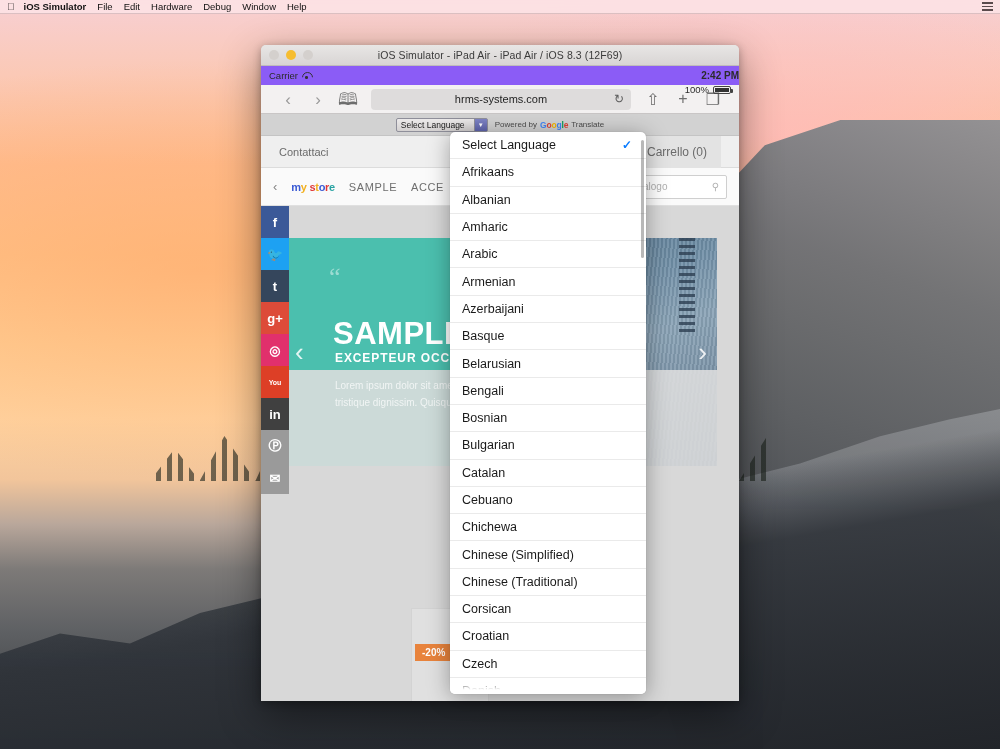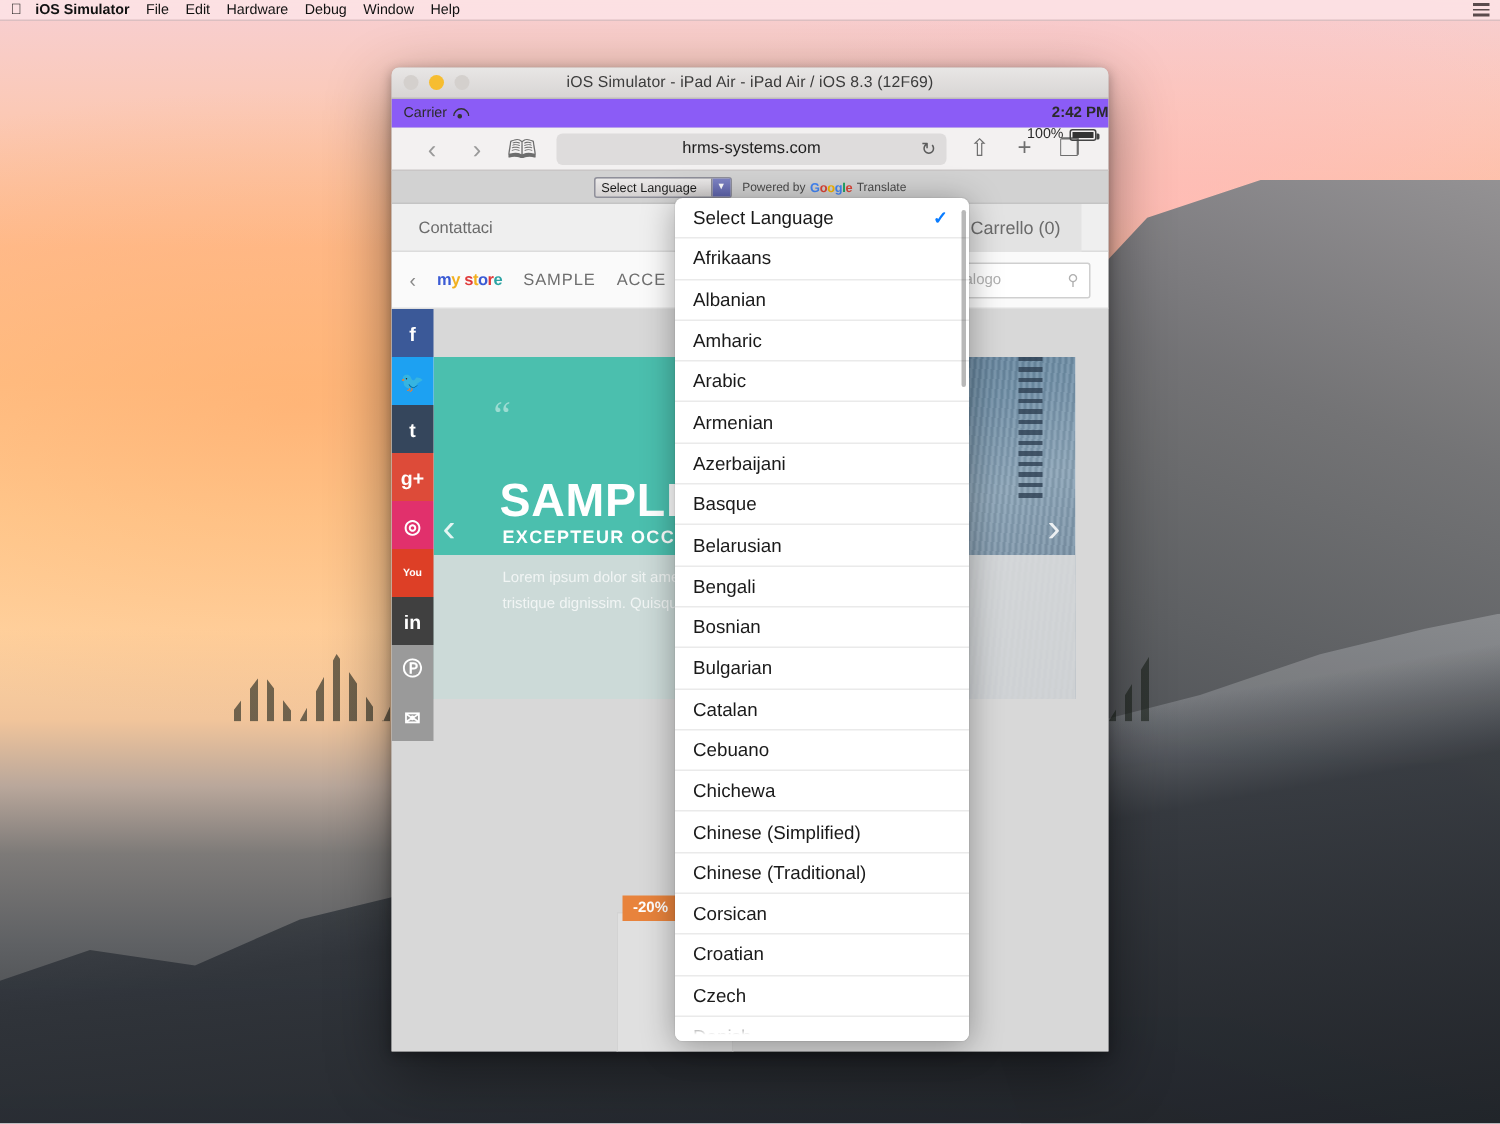--- a/index.html
+++ b/index.html
@@ -254,21 +254,21 @@
   
   .prod-title {
     position: absolute; left: 0; right: 0; top: 462px; text-align: center;
     font-size: 13px; font-weight: bold; color: #5a5a5a; letter-spacing: 1px;
   }
   .prod-card {
     position: absolute; left: 150px; top: 494px; width: 78px; height: 176px;
     background: #e0e0e0; border: 1px solid #d3d3d3;
   }
   .badge {
-    position: absolute; left: 154px; top: 483px; background: #e8833c; color: #fff;
+    position: absolute; left: 154px; top: 530px; background: #e8833c; color: #fff;
     font-size: 10px; padding: 3px 7px; font-weight: bold;
   }
 
   
   .popover {
     position: absolute; left: 450px; top: 132px; width: 196px; height: 562px;
     background: #fff; border-radius: 5px;
     box-shadow: 0 3px 22px rgba(0,0,0,0.34), 0 0 1px rgba(0,0,0,0.25);
     z-index: 60; overflow: hidden;
   }

